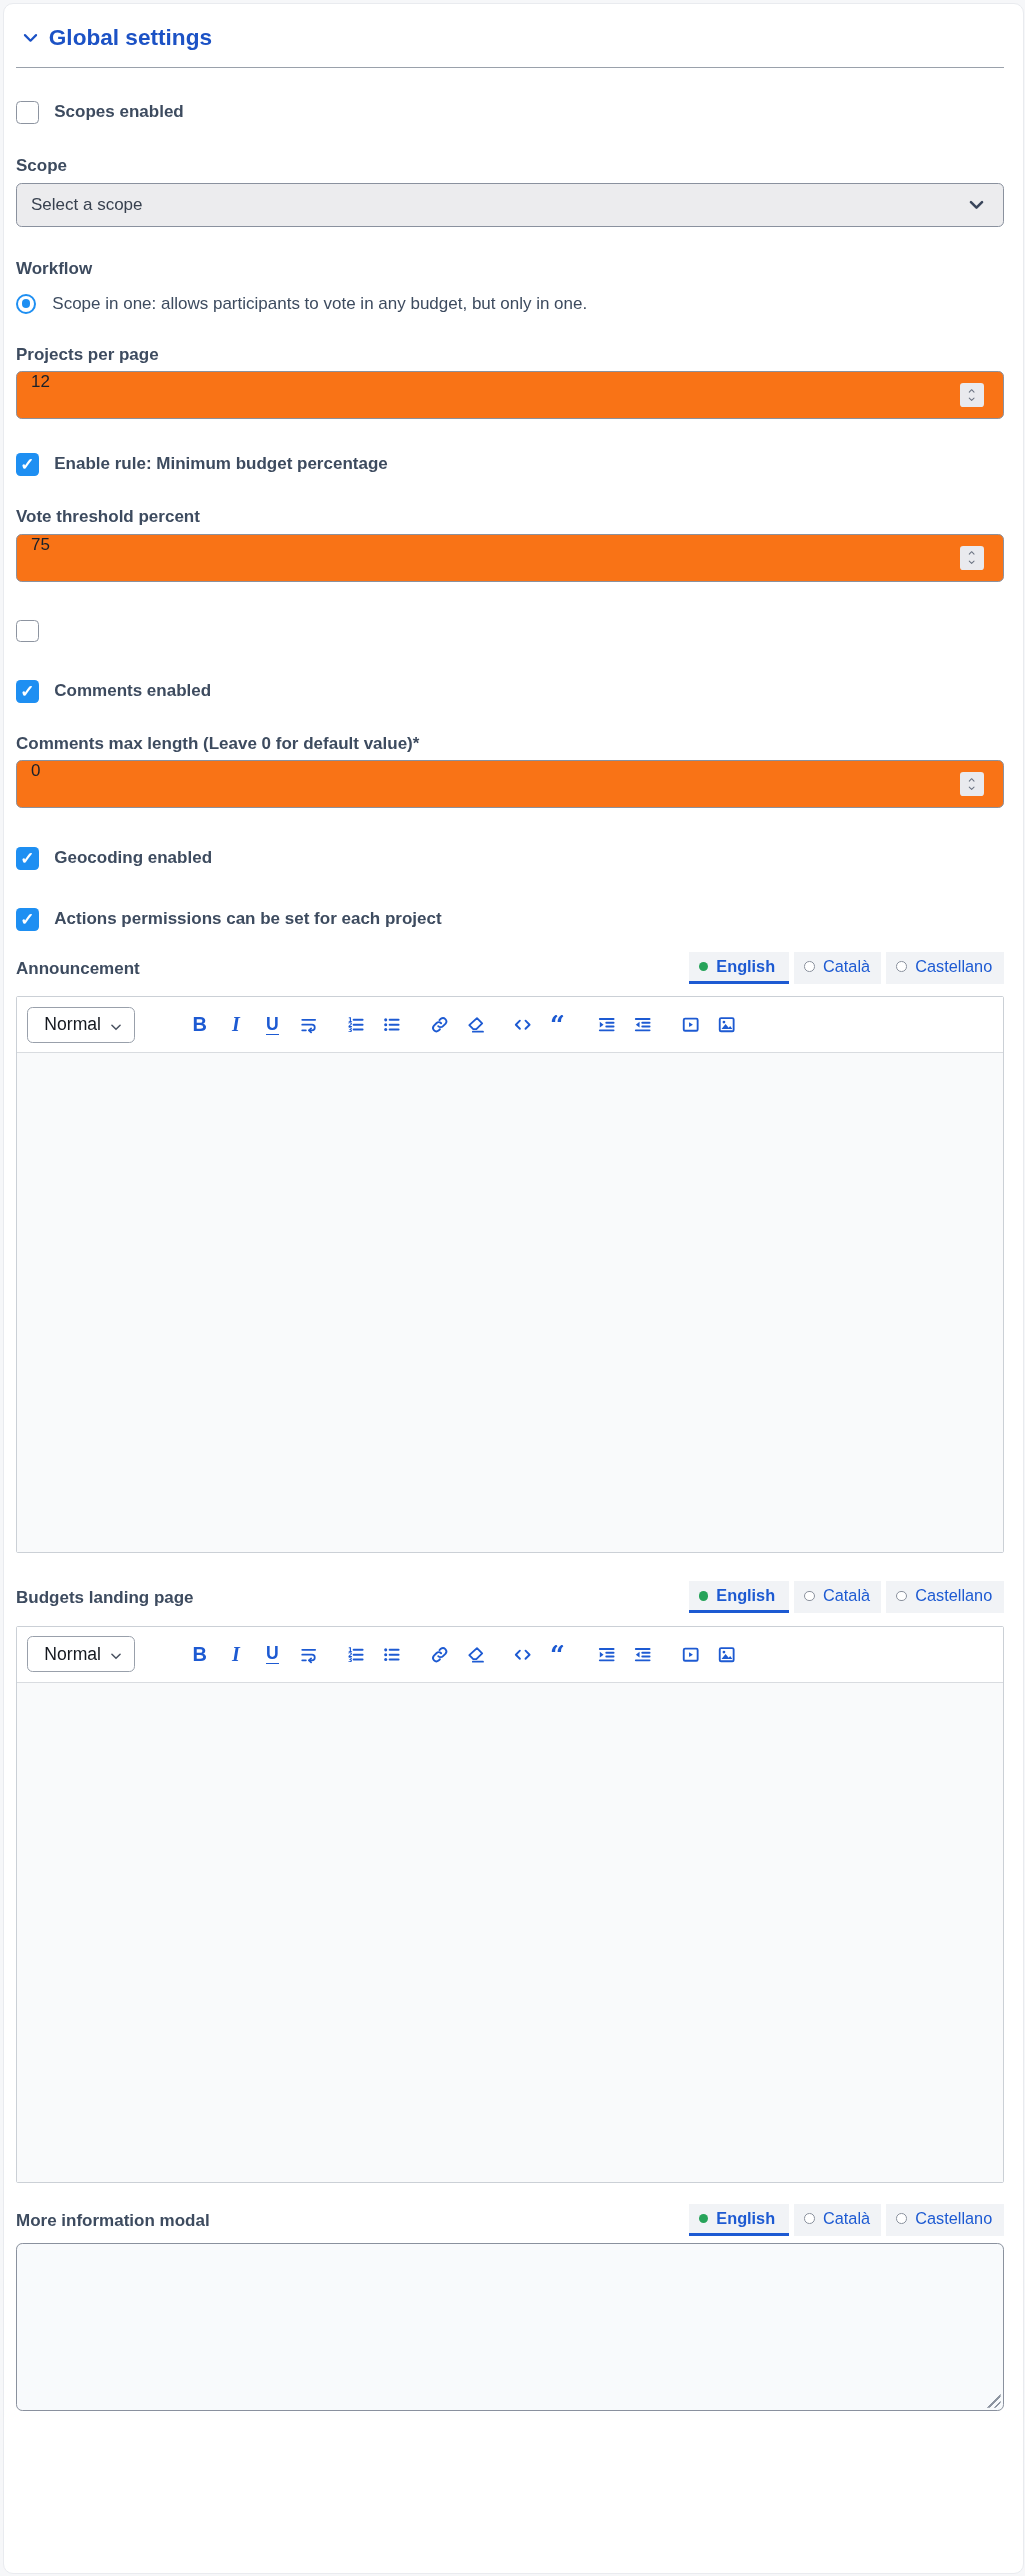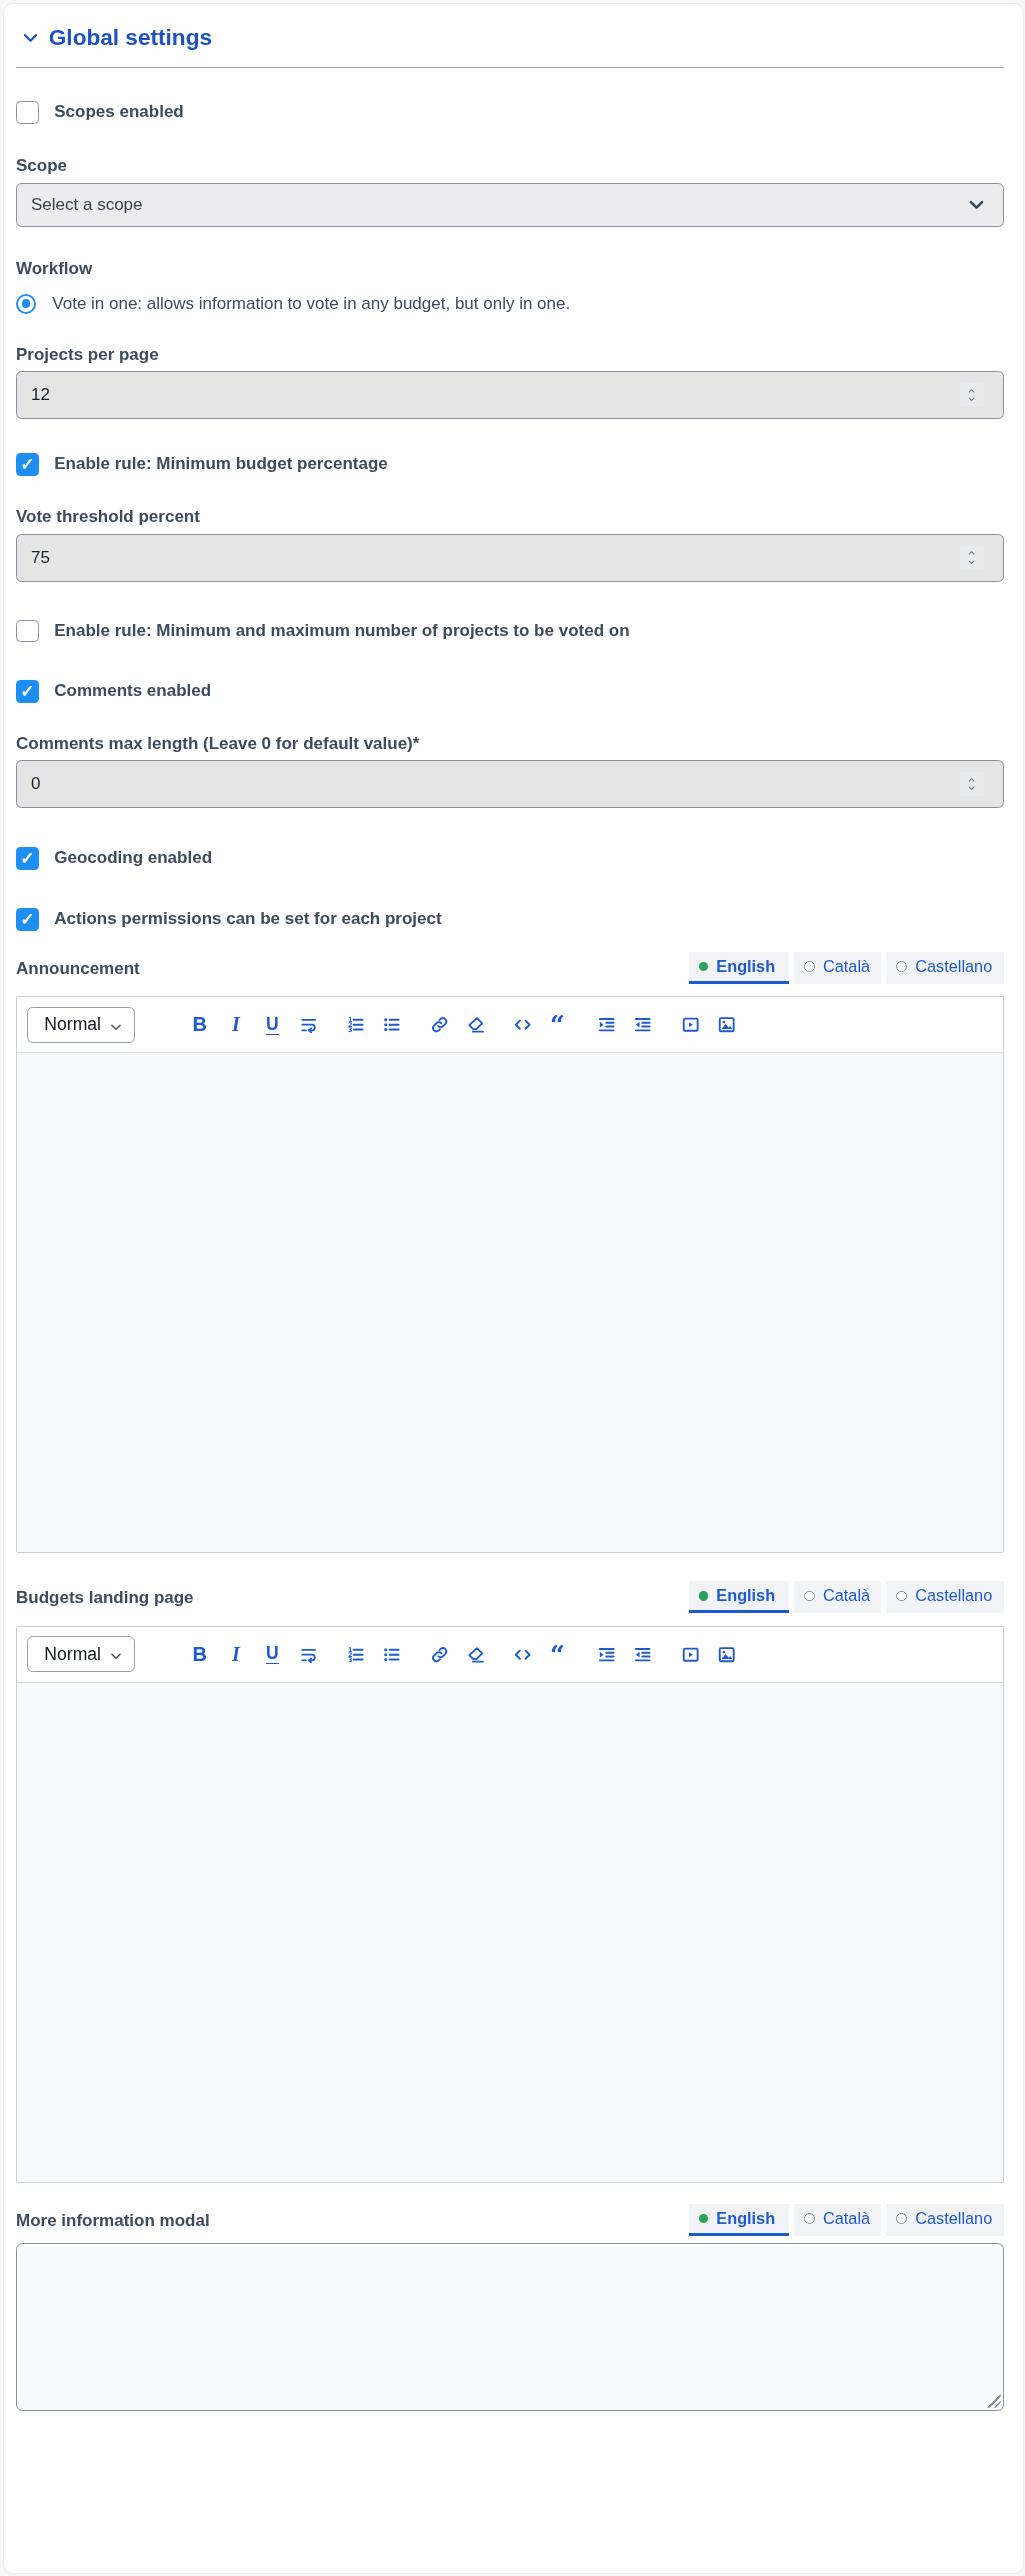--- a/index.html
+++ b/index.html
@@ -55,22 +55,22 @@
     margin-top:6.3px; height:44px; width:100%;
     background:#ececee; border:1.3px solid #8a919e; border-radius:5.6px;
     display:flex; align-items:center; justify-content:space-between;
     padding:0 16.3px 0 14px;
     font-size:17px; color:#38414f;
   }
   .select-box .chev { width:19px; height:19px; color:#39455a; }
 
   .text-input {
     margin-top:6.3px; height:48px; width:100%; position:relative;
-    background:#e5e5e5; border:1.3px solid #8a919e; border-radius:5.6px;
-    display:flex; align-items:center;
+    background:#f97316; border:1.3px solid #8a919e; border-radius:5.6px;
+    display:flex; align-items:flex-start;
     padding:0 50px 0 14px;
     font-size:17px; color:#18202b;
   }
   .spinner {
     position:absolute; right:19px; top:50%; transform:translateY(-50%);
     width:24px; height:24px; border-radius:3.1px; background:#e9eaee;
     display:flex; flex-direction:column; align-items:center; justify-content:center;
     color:#6b7382;
   }
   .spinner svg { display:block; }
@@ -166,21 +166,21 @@
     <span class="chev">
       <svg viewBox="0 0 24 24" width="19" height="19">
           <path d="M5 9l7 7 7-7" fill="none" stroke="currentColor" stroke-width="3.2" stroke-linecap="round" stroke-linejoin="round"></path>
         </svg>
     </span>
   </div>
 
   <div class="field-label mt-workflow">Workflow</div>
   <div class="radio-row mt-radio1">
     <span class="radio selected"></span>
-    <span class="radio-label">Vote in one: allows information to vote in any budget, but only in one.</span>
+    <span class="radio-label">Scope in one: allows participants to vote in any budget, but only in one.</span>
   </div>
 
   <div class="field-label mt-projects">Projects per page</div>
   <div class="text-input">
     <span>12</span>
     <span class="spinner">
       <svg viewBox="0 0 24 24" width="11.3" height="8.2">
           <path d="M5 15l7-7 7 7" fill="none" stroke="currentColor" stroke-width="3" stroke-linecap="round" stroke-linejoin="round"></path>
         </svg>
       <svg viewBox="0 0 24 24" width="11.3" height="8.2">
@@ -203,21 +203,20 @@
         </svg>
       <svg viewBox="0 0 24 24" width="11.3" height="8.2">
           <path d="M5 9l7 7 7-7" fill="none" stroke="currentColor" stroke-width="3" stroke-linecap="round" stroke-linejoin="round"></path>
         </svg>
     </span>
   </div>
 
 
   <div class="cb-row mt-ruleminmax">
     <span class="checkbox"></span>
-    <span class="field-label">Enable rule: Minimum and maximum number of projects to be voted on</span>
   </div>
 
   <div class="cb-row mt-comments">
     <span class="checkbox checked"></span>
     <span class="field-label">Comments enabled</span>
   </div>
 
   <div class="field-label mt-commentsmax">Comments max length (Leave 0 for default value)*</div>
   <div class="text-input">
     <span>0</span>

